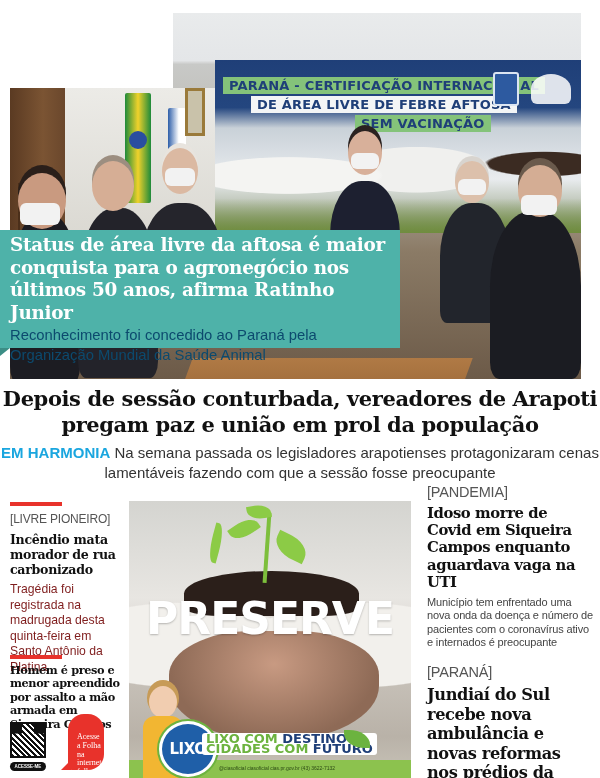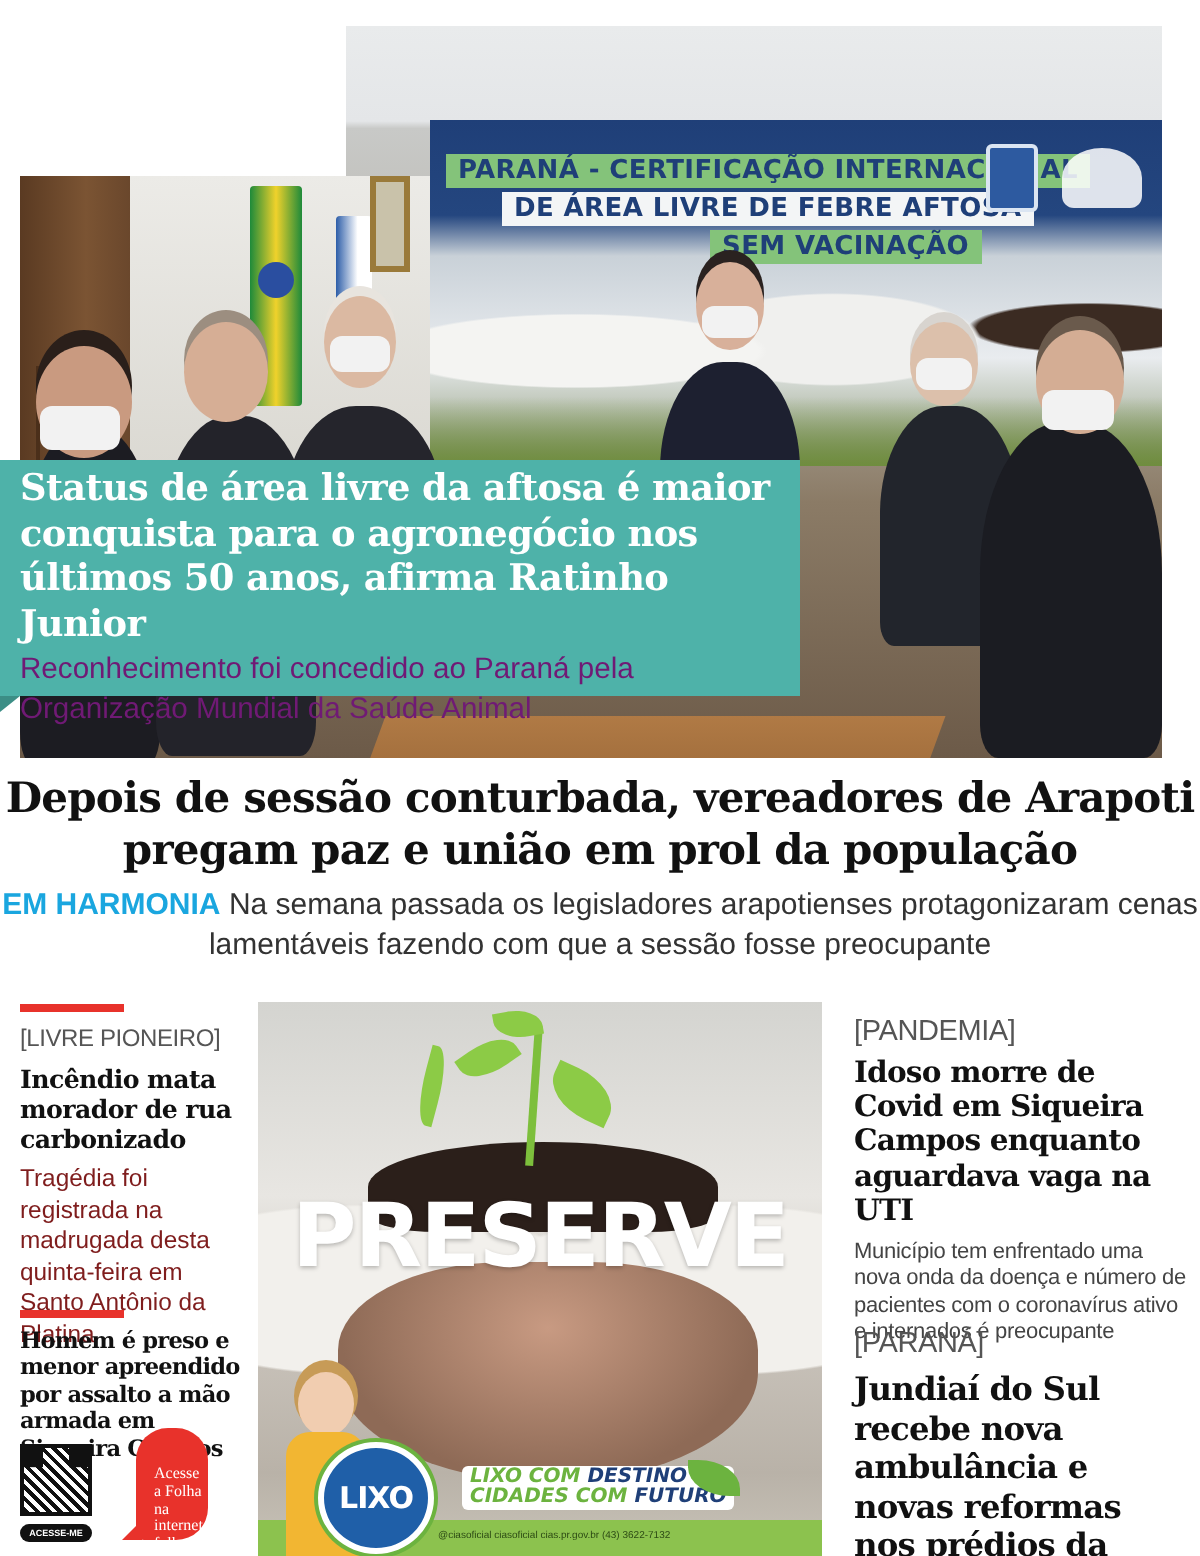--- a/index.html
+++ b/index.html
@@ -44,21 +44,21 @@
   .people { position: absolute; left: 0; top: 140px; width: 571px; height: 226px; }
   .person { position: absolute; border-radius: 45% 45% 10% 10%; }
   .head { position: absolute; border-radius: 50%; background: #d9b29a; }
   .mask { position: absolute; background: #f2f2f2; border-radius: 6px; }
   .table { position: absolute; left: 170px; top: 205px; width: 280px; height: 70px; background: linear-gradient(180deg,#b07a45,#8a5a2e); transform: skewX(-20deg); }
 
   
   .teal-box { position: absolute; left: 0; top: 230px; width: 400px; height: 118px; background: #4eb2a9; z-index: 3; padding: 4px 0 0 10px; }
   .teal-fold { position: absolute; left: 0; top: 348px; width: 0; height: 0; border-top: 8px solid #3c8e86; border-right: 10px solid transparent; z-index: 3; }
   .teal-headline { font-family: "DejaVu Serif", serif; font-weight: 700; font-size: 18.4px; line-height: 22.5px; color: #fff; letter-spacing: -0.3px; }
-  .teal-sub { font-family: "Liberation Sans", sans-serif; font-size: 14.8px; line-height: 20px; color: #701a75; margin-top: 1px; }
+  .teal-sub { font-family: "Liberation Sans", sans-serif; font-size: 14.8px; line-height: 20px; color: #0c4a6e; margin-top: 1px; }
 
   
   .headline2 { position: absolute; left: 0; top: 386px; width: 600px; text-align: center; font-family: "DejaVu Serif", serif; font-weight: 700; font-size: 21px; line-height: 26px; color: #111; letter-spacing: -0.4px; }
   .deck2 { position: absolute; left: 0; top: 443px; width: 600px; text-align: center; font-size: 15px; line-height: 20px; color: #333; font-family: "Liberation Sans", sans-serif; }
   .deck2 .kicker { color: #1aa6df; font-weight: 700; }
 
   
   .red-rule { position: absolute; height: 4px; background: #e8322b; }
   .col-left { position: absolute; left: 10px; top: 496px; width: 115px; }
   .tag { font-family: "Liberation Sans", sans-serif; font-size: 12px; color: #555; letter-spacing: -0.2px; }
@@ -83,26 +83,26 @@
   .ad-stem { position: absolute; left: 136px; top: 12px; width: 4px; height: 70px; background: #7dbf3c; transform: rotate(4deg); }
   .ad-leaf { position: absolute; background: #8ccb46; border-radius: 0 70% 0 70%; }
   .ad-preserve { position: absolute; left: 0; top: 93px; width: 282px; text-align: center; font-family: "DejaVu Sans", sans-serif; font-weight: 900; font-size: 44px; color: #fff; letter-spacing: -1px; line-height: 50px; text-shadow: 0 1px 2px rgba(0,0,0,.25); }
   .ad-green-strip { position: absolute; left: 0; top: 259px; width: 282px; height: 18px; background: #8cc24e; }
   .ad-handles { position: absolute; left: 90px; top: 264px; font-size: 5px; color: #2c4a14; white-space: nowrap; font-family: "Liberation Sans", sans-serif; }
   .ad-girl { position: absolute; left: 12px; top: 185px; width: 44px; height: 92px; }
   .ad-girl .g-head { position: absolute; left: 8px; top: 0; width: 28px; height: 32px; border-radius: 50%; background: #f1cdb0; box-shadow: 0 -4px 0 2px #c79b57; }
   .ad-girl .g-body { position: absolute; left: 2px; top: 30px; width: 40px; height: 62px; background: #f2b632; border-radius: 12px 12px 0 0; }
   .ad-cias { position: absolute; left: 30px; top: 220px; width: 58px; height: 56px; border-radius: 50%; background: #1f5fa8; border: 3px solid #fff; box-shadow: 0 0 0 2px #6cb33f; }
   .ad-cias-text { position: absolute; left: 0; top: 16px; width: 100%; text-align: center; color: #fff; font-weight: 700; font-size: 15px; font-family: "DejaVu Sans", sans-serif; letter-spacing: -0.5px; }
-  .ad-slogan { position: absolute; left: 102px; top: 232px; background: #fff; padding: 1px 4px; border-radius: 3px; font-family: "DejaVu Sans", sans-serif; font-weight: 700; font-size: 10px; line-height: 10px; color: #6cb33f; white-space: nowrap; font-style: italic; }
+  .ad-slogan { position: absolute; left: 73px; top: 232px; background: #fff; padding: 1px 4px; border-radius: 3px; font-family: "DejaVu Sans", sans-serif; font-weight: 700; font-size: 13px; line-height: 10px; color: #6cb33f; white-space: nowrap; }
   .ad-slogan .dark { color: #1f3f78; }
   .ad-slogan-leaf { position: absolute; left: 215px; top: 229px; width: 26px; height: 18px; background: #6cb33f; border-radius: 0 80% 0 80%; }
 
   
-  .col-right { position: absolute; left: 427px; top: 508px; width: 168px; }
+  .col-right { position: absolute; left: 427px; top: 484px; width: 168px; }
   .col-right .tag { font-size: 14.5px; color: #555; }
   .right-head { font-family: "DejaVu Serif", serif; font-weight: 700; font-size: 14.8px; line-height: 17.2px; color: #111; letter-spacing: -0.4px; }
   .right-body { font-family: "Liberation Sans", sans-serif; font-size: 11px; line-height: 13.4px; color: #444; letter-spacing: -0.15px; }
   .right-head-big { font-family: "DejaVu Serif", serif; font-weight: 700; font-size: 16.2px; line-height: 19.6px; color: #111; letter-spacing: -0.4px; }
 </style>
 </head>
 <body>
 
 <div class="masthead">
   <span class="logo-folha">Folha</span>

